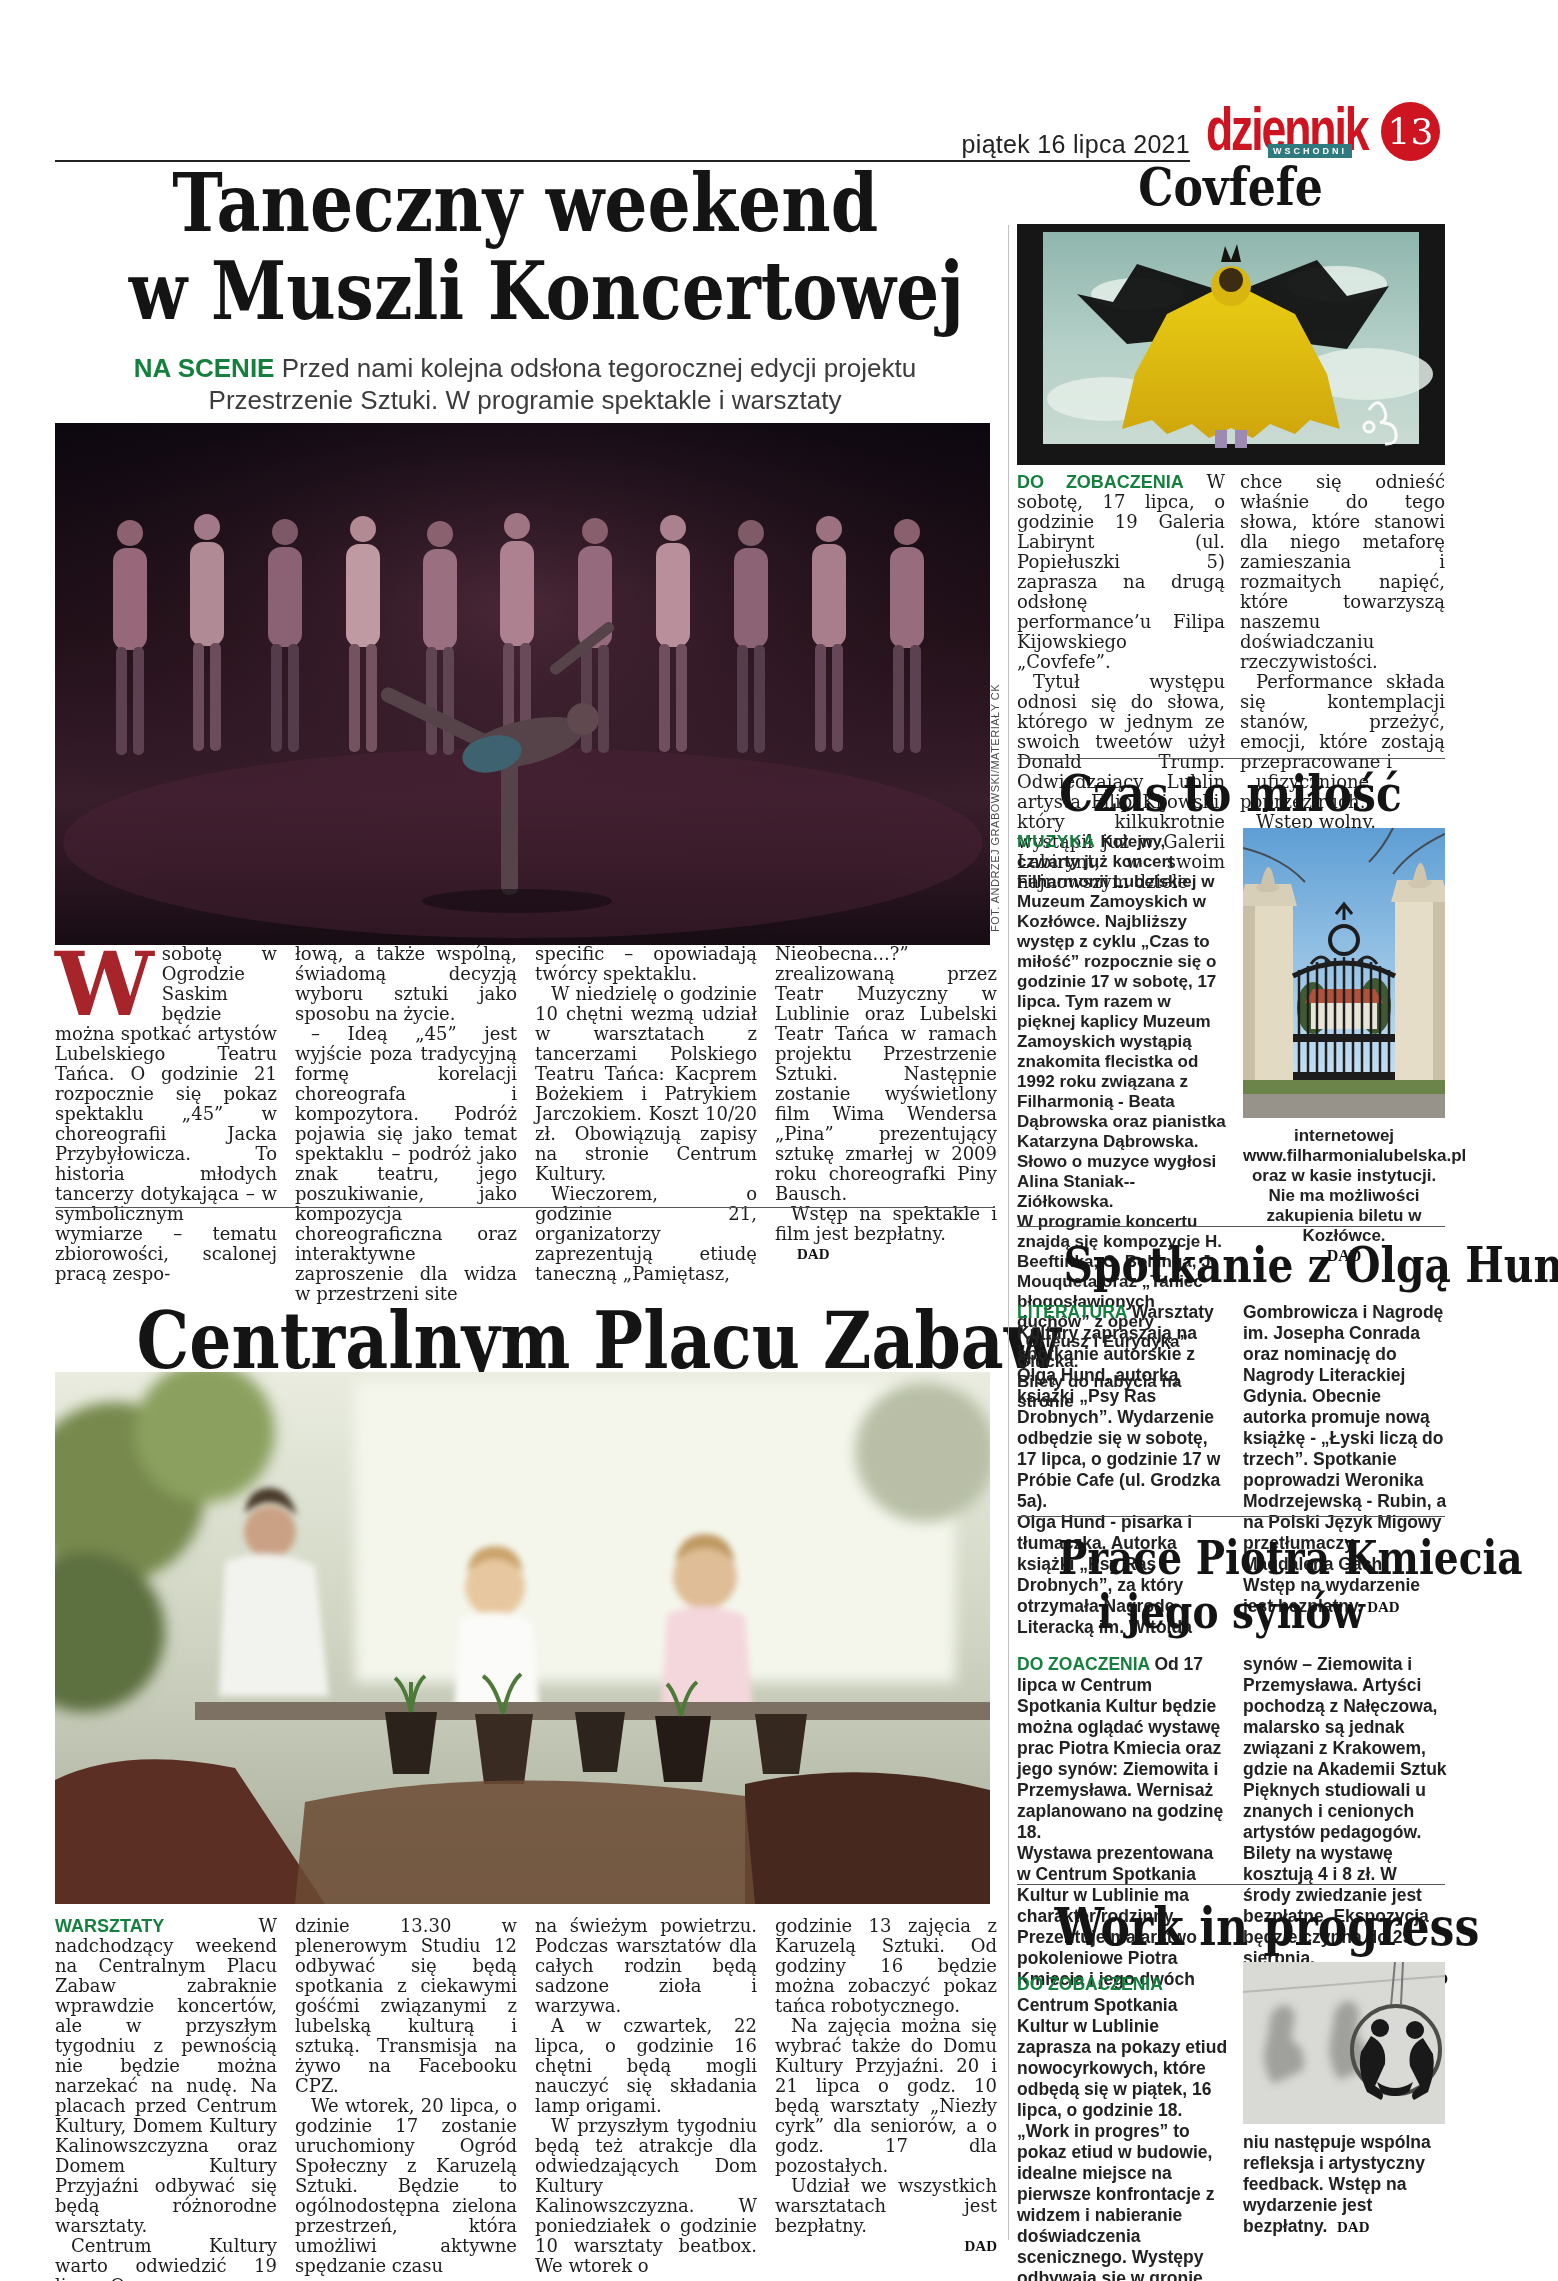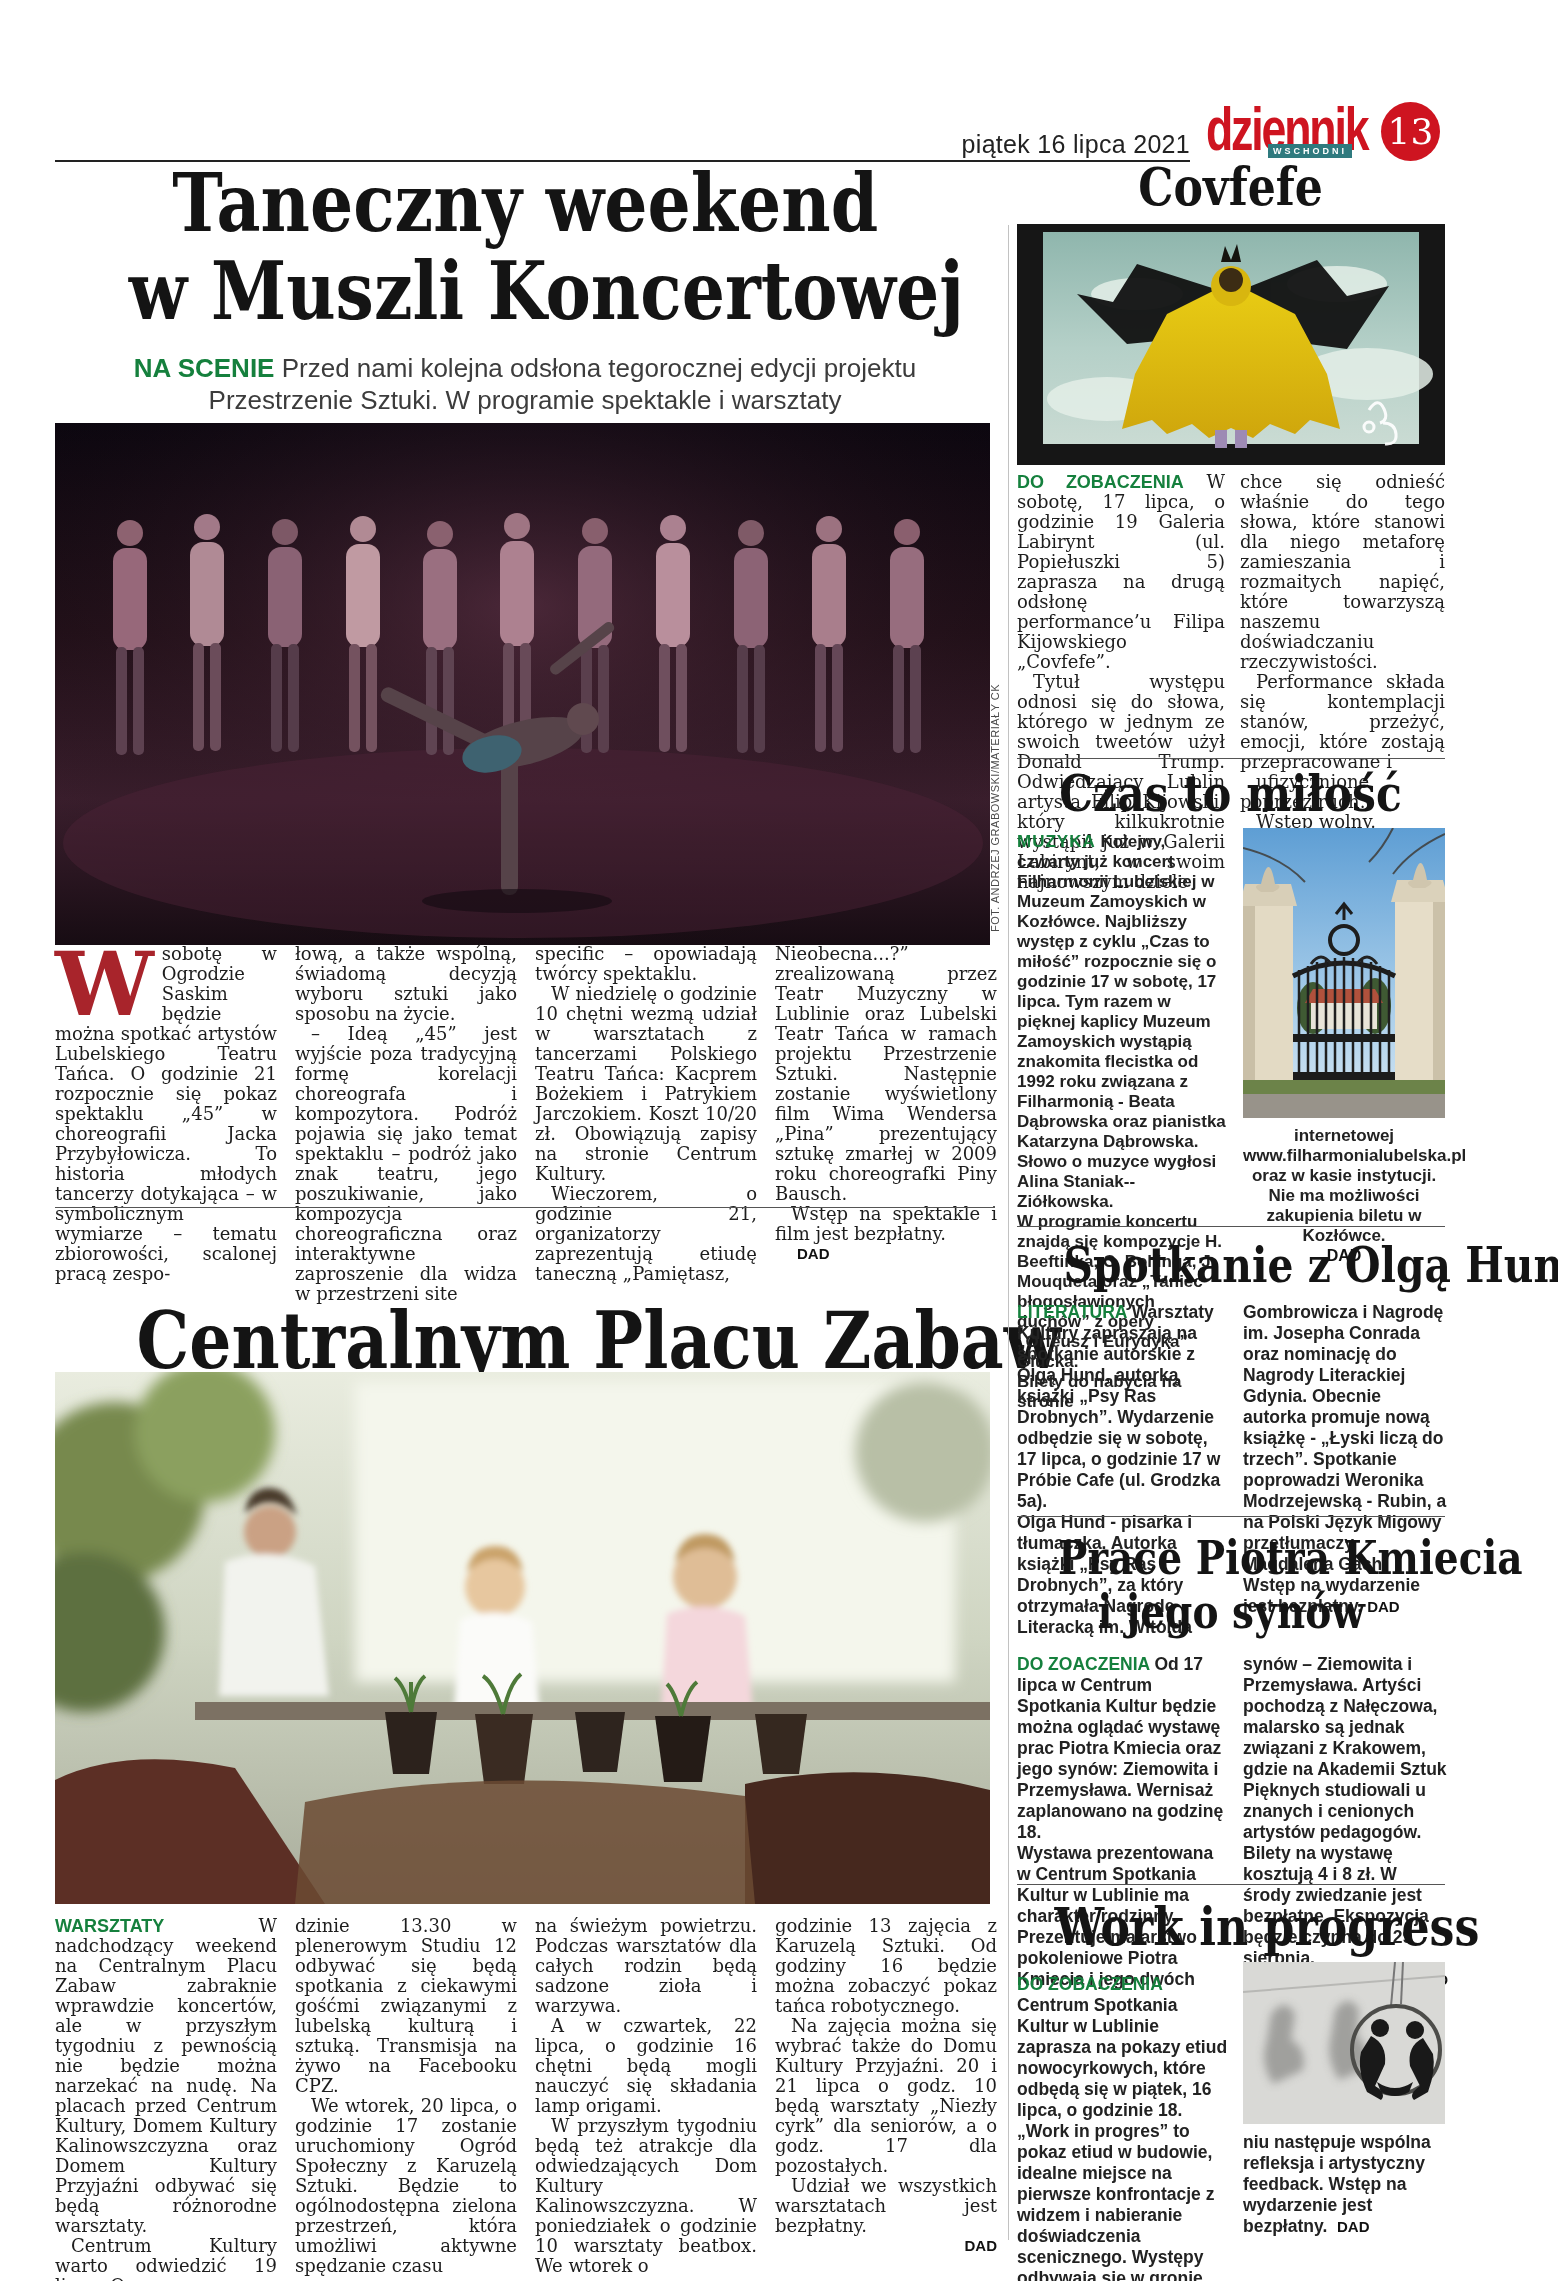--- a/index.html
+++ b/index.html
@@ -11,21 +11,21 @@
   .hl-wrap>span{display:inline-block;white-space:nowrap;transform:scaleX(.85);transform-origin:50% 50%;
         font-family:"DejaVu Serif",serif;font-weight:700;color:#141414;}
   
   .serif-body{font-family:"DejaVu Serif",serif;font-size:18px;line-height:20px;text-align:justify;color:#1d1d1d;}
   .serif-body p{margin:0;}
   .serif-body p+p{text-indent:16px;}
   .sans-body{font-family:"Liberation Sans",sans-serif;font-weight:700;font-size:17.5px;line-height:21px;color:#222;}
   .sans-body p{margin:0;}
   .sans-sm{font-size:17px;line-height:20px;}
   .kicker{color:#15803d;font-family:"Liberation Sans",sans-serif;font-weight:700;}
-  .byline{font-family:Liberation Sans, sans-serif;font-weight:700;font-size:15px;color:#111;}
+  .byline{font-family:Liberation Serif, serif;font-weight:700;font-size:15px;color:#111;}
   .byline-right{text-align:right;}
   .rule{position:absolute;background:#555;height:1px;}
   .rule-dark{position:absolute;background:#222;height:2px;}
   .vdiv{position:absolute;width:1px;background:#c2c2c2;}
   
   .date{font-family:"Liberation Sans",sans-serif;font-size:25px;color:#222;text-align:right;letter-spacing:.3px;}
   .logo{font-family:"Liberation Sans",sans-serif;font-weight:700;font-size:62px;line-height:58px;color:#ce1420;
         letter-spacing:-3px;transform:scaleX(.72);transform-origin:left bottom;white-space:nowrap;}
   .logo-sub{position:absolute;background:#2f7a7e;color:#fff;font-family:"Liberation Sans",sans-serif;
         font-size:9px;font-weight:700;letter-spacing:3px;padding:2px 5px;}

